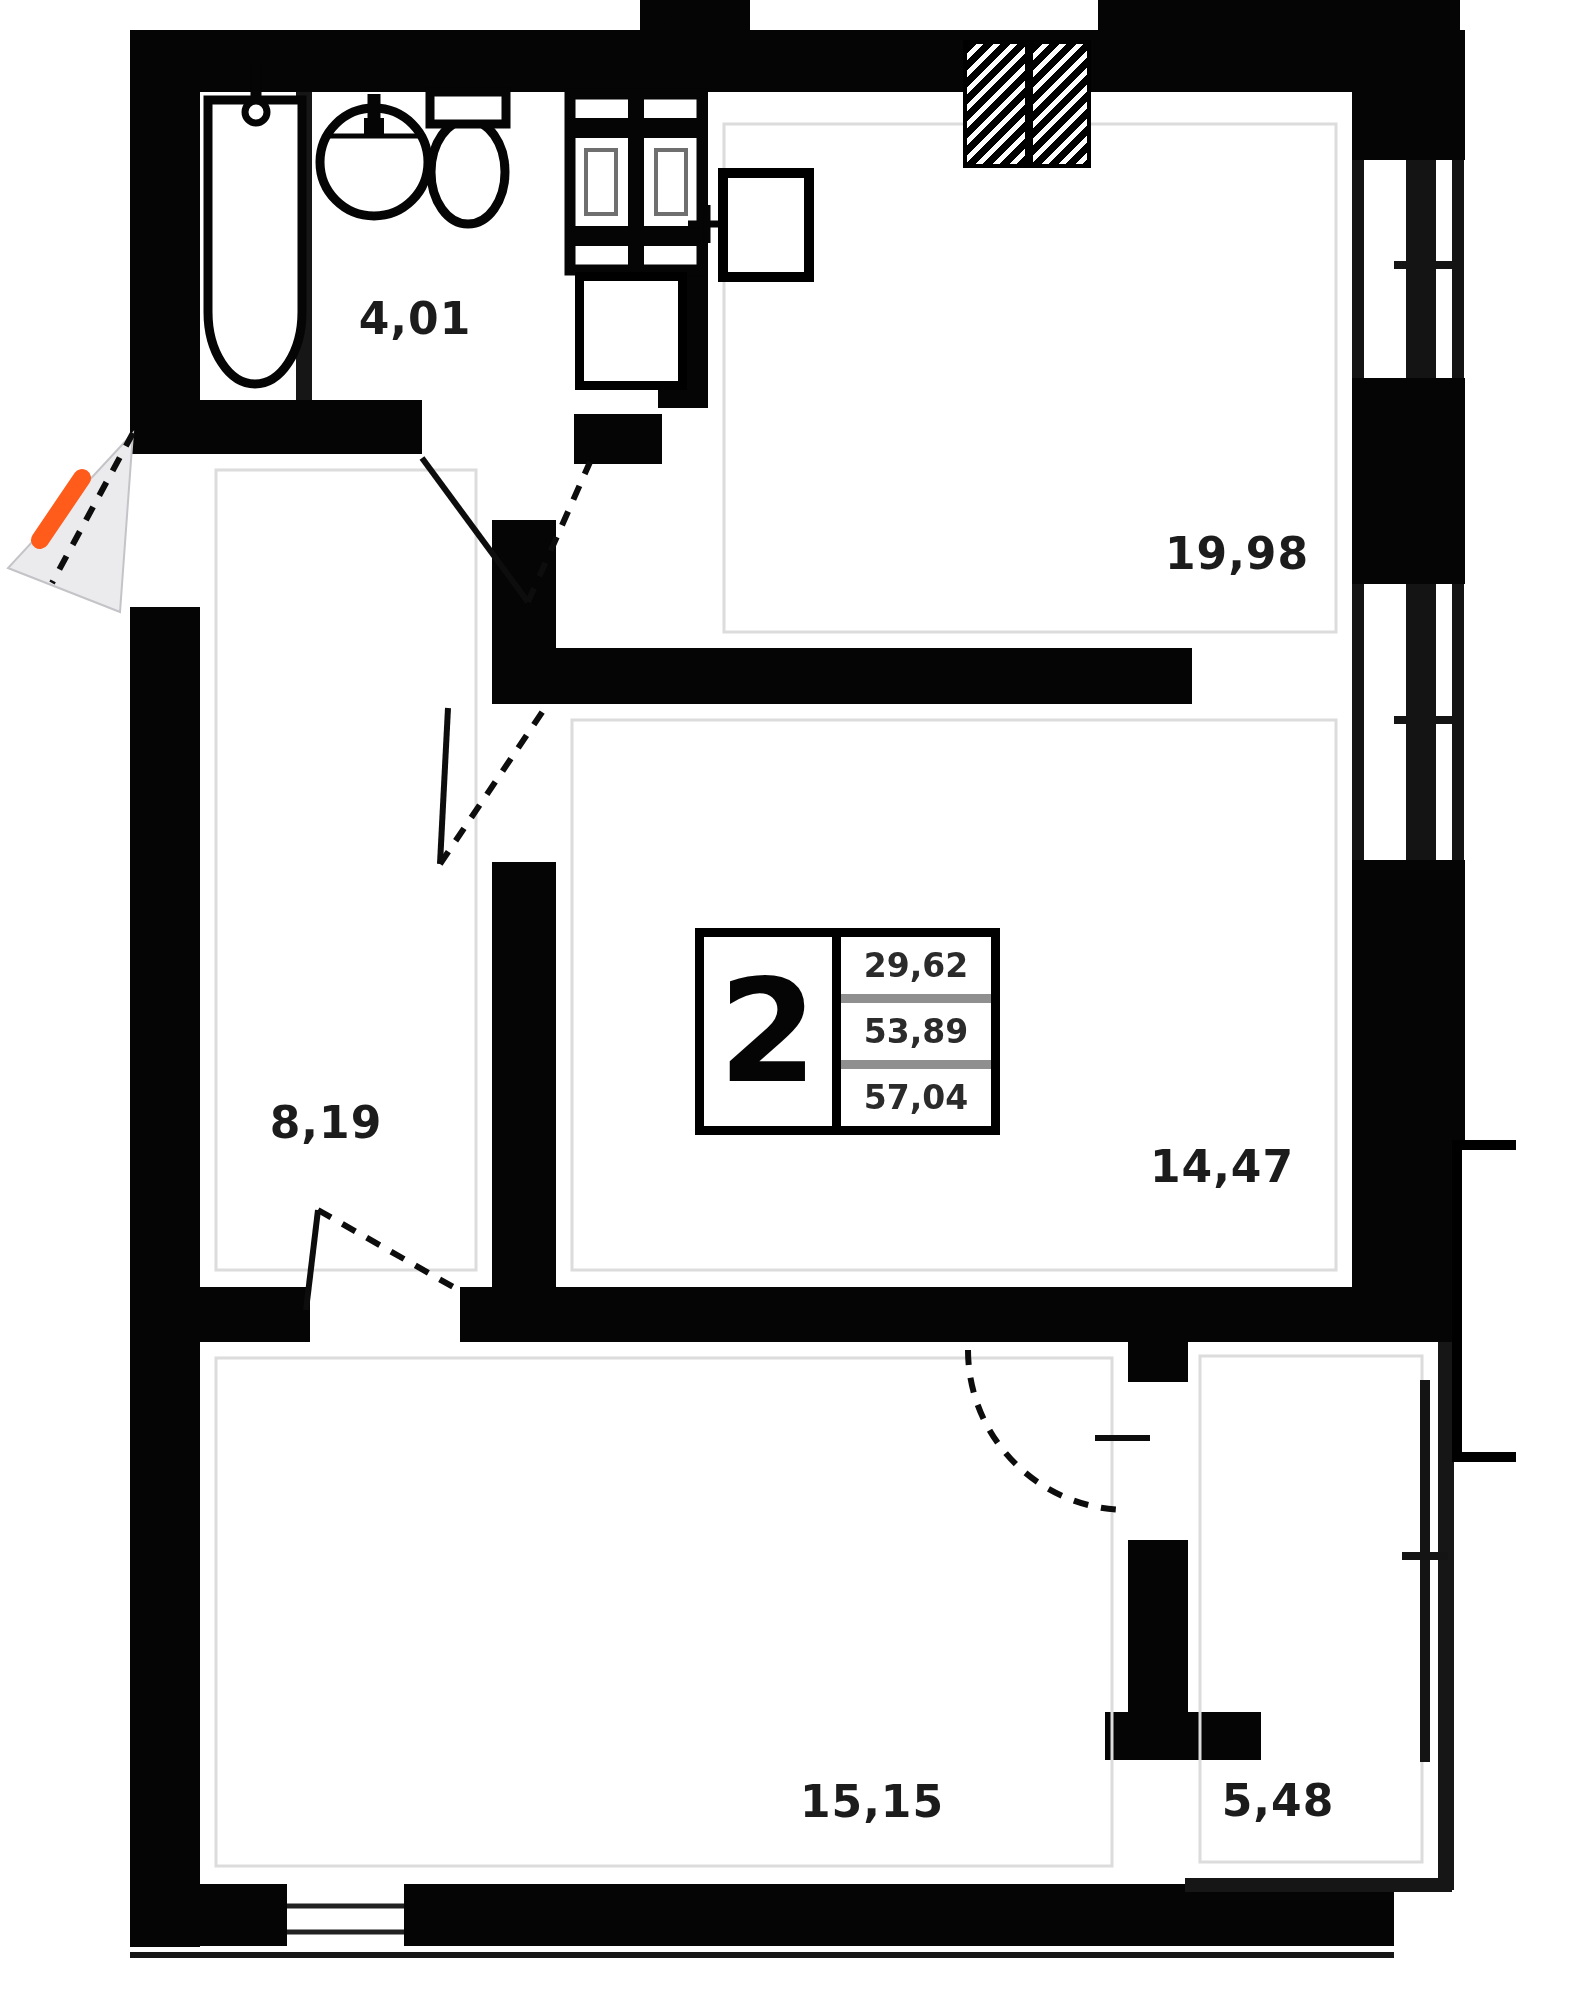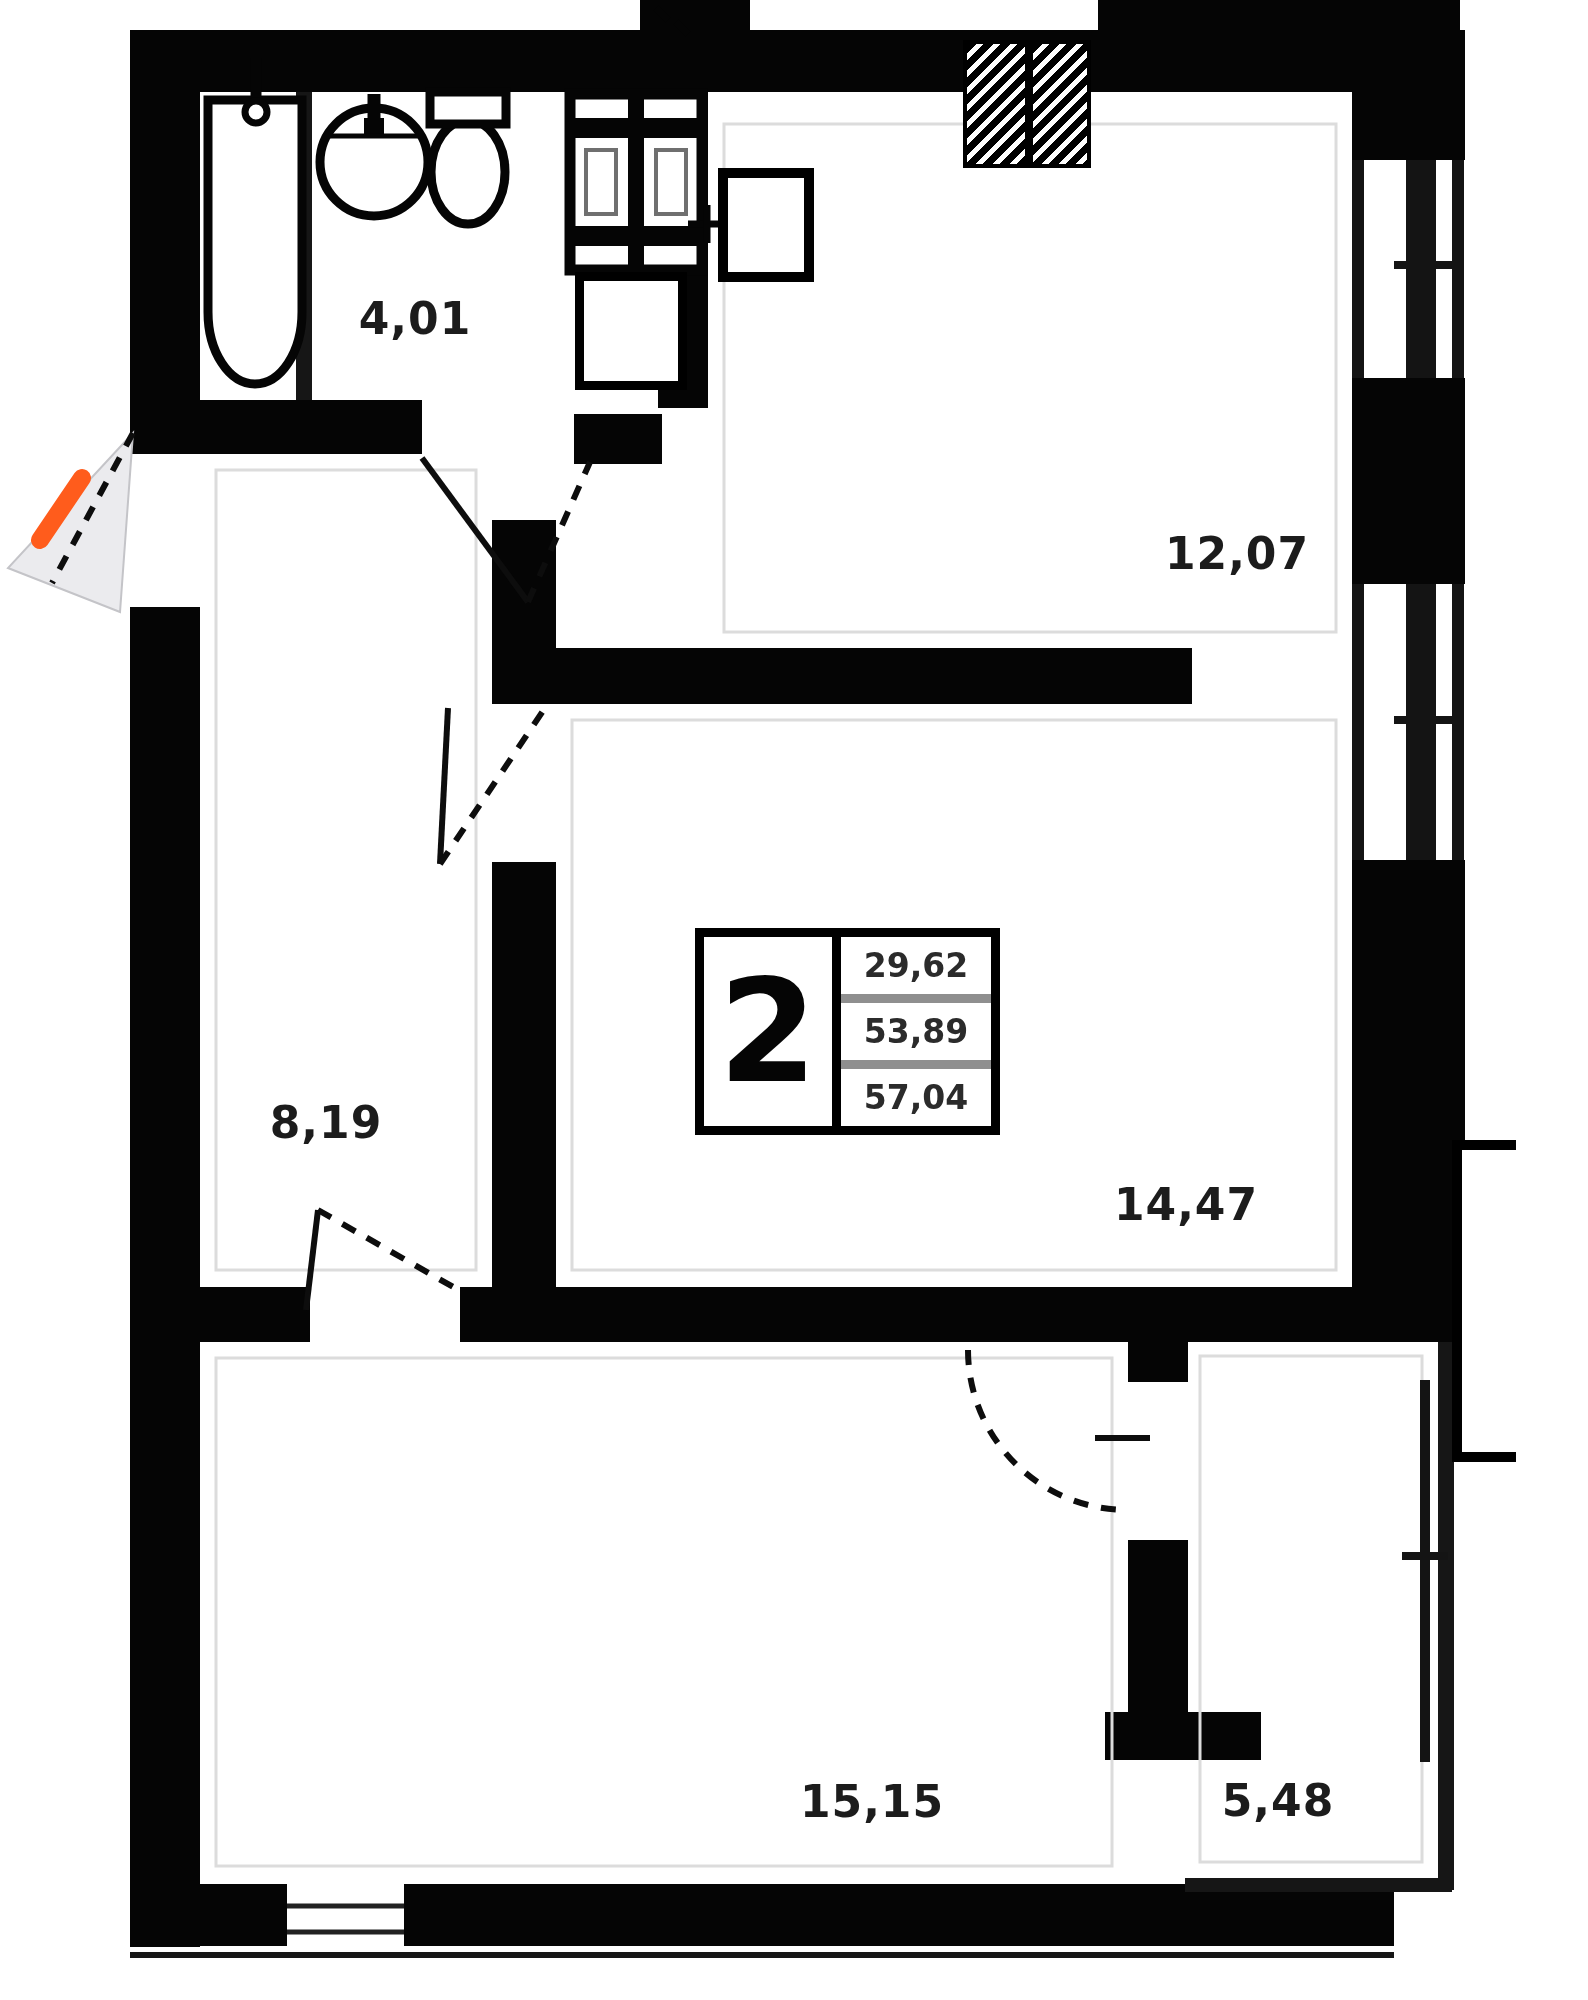--- a/index.html
+++ b/index.html
@@ -166,23 +166,23 @@
       <rect x="1394" y="716" width="60" height="8"></rect>
     </g>
 
     <g fill="#141414">
       <rect x="1420" y="1380" width="10" height="382"></rect>
       <rect x="1402" y="1552" width="46" height="8"></rect>
     </g>
   </svg>
 
   <div class="room-label" style="left:415px;top:318px;">4,01</div>
-  <div class="room-label" style="left:1237px;top:553px;">12,07</div>
+  <div class="room-label" style="left:1237px;top:553px;">19,98</div>
   <div class="room-label" style="left:326px;top:1122px;">8,19</div>
-  <div class="room-label" style="left:1186px;top:1166px;margin-top:38px;">14,47</div>
+  <div class="room-label" style="left:1222px;top:1166px;">14,47</div>
   <div class="room-label" style="left:872px;top:1801px;">15,15</div>
   <div class="room-label" style="left:1278px;top:1800px;">5,48</div>
 
   <div class="info-box">
     <div class="info-rooms">2</div>
     <div class="info-areas">
       <div class="cell">29,62</div>
       <div class="cell">53,89</div>
       <div class="cell">57,04</div>
     </div>

